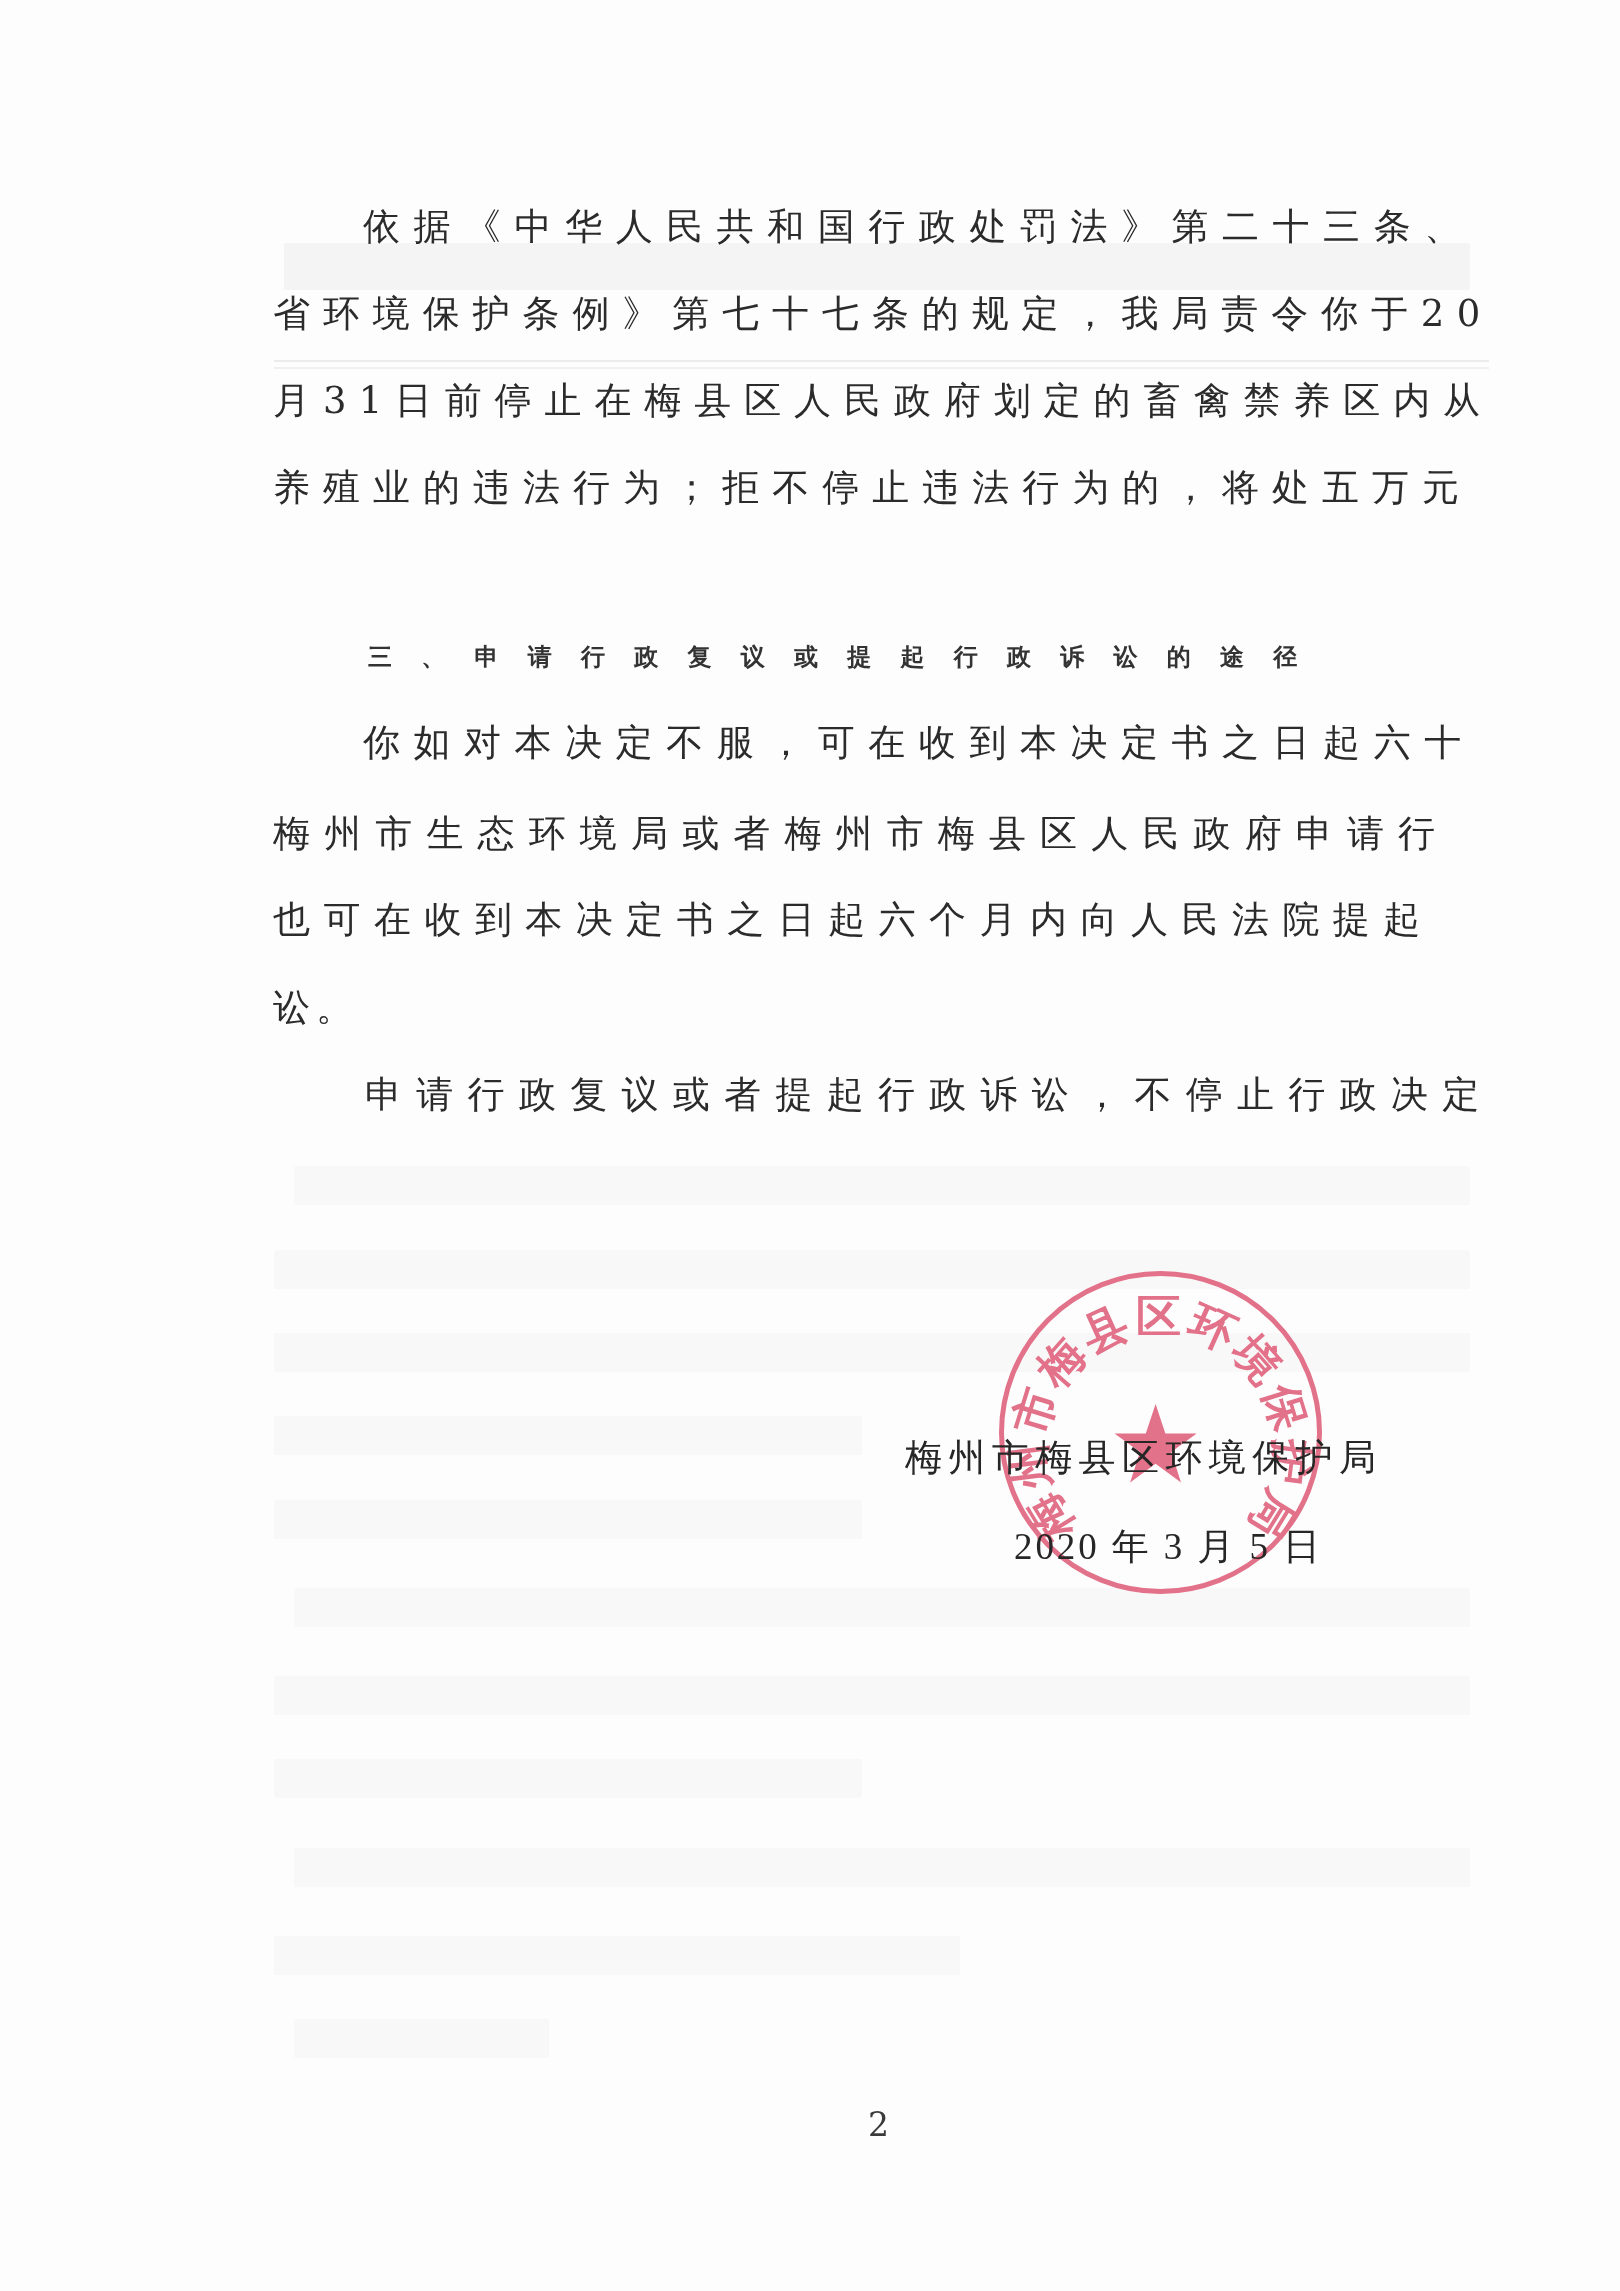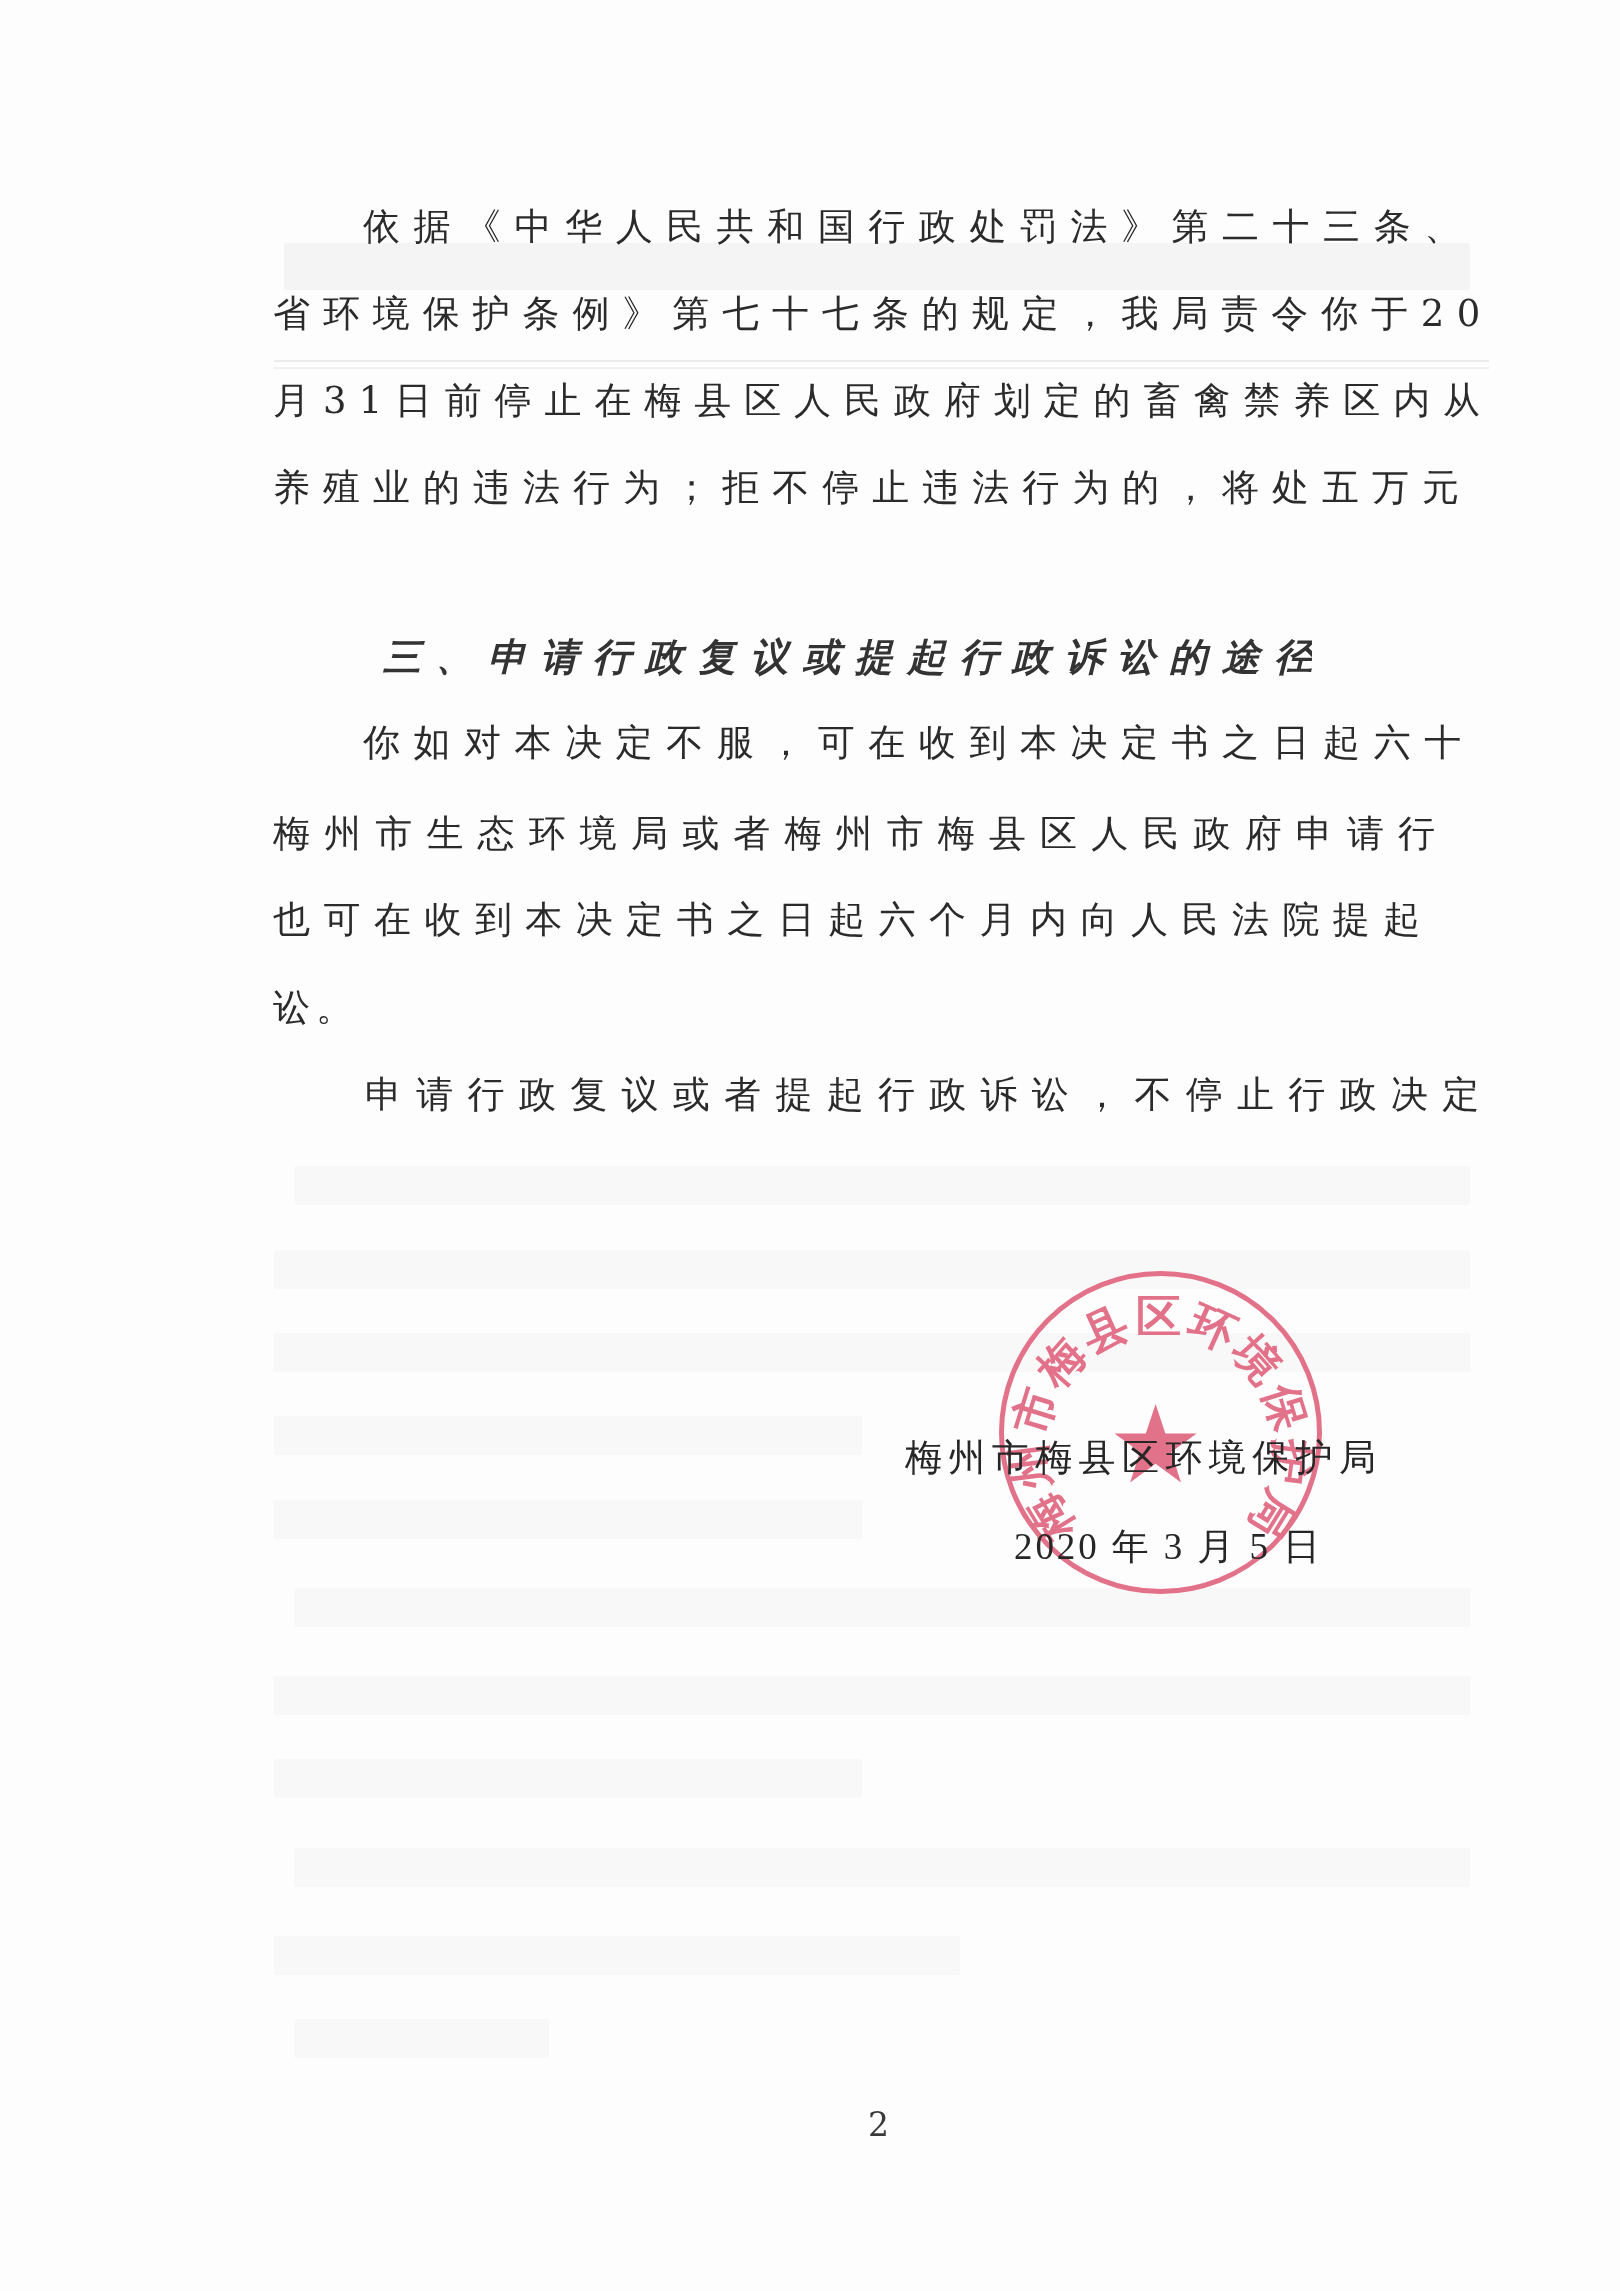--- a/index.html
+++ b/index.html
@@ -70,21 +70,21 @@
   <div class="ghost" style="left:274px;top:1759px;width:588px;height:39px;opacity:0.02;"></div>
   <div class="ghost" style="left:294px;top:1848px;width:1176px;height:39px;opacity:0.02;"></div>
   <div class="ghost" style="left:274px;top:1936px;width:686px;height:39px;opacity:0.02;"></div>
   <div class="ghost" style="left:294px;top:2019px;width:255px;height:39px;opacity:0.02;"></div>
 
   <div class="ln just" style="left: 363px; top: 202px; width: 1098px; word-spacing: 0px;"><span>依</span> <span>据</span> <span>《</span> <span>中</span> <span>华</span> <span>人</span> <span>民</span> <span>共</span> <span>和</span> <span>国</span> <span>行</span> <span>政</span> <span>处</span> <span>罚</span> <span>法</span> <span>》</span> <span>第</span> <span>二</span> <span>十</span> <span>三</span> <span>条</span> <span>、</span>   </div>
   <div class="ln just" style="left: 273px; top: 289px; width: 1207px; word-spacing: 0px;"><span>省</span> <span>环</span> <span>境</span> <span>保</span> <span>护</span> <span>条</span> <span>例</span> <span>》</span> <span>第</span> <span>七</span> <span>十</span> <span>七</span> <span>条</span> <span>的</span> <span>规</span> <span>定</span> <span>，</span> <span>我</span> <span>局</span> <span>责</span> <span>令</span> <span>你</span> <span>于</span> <span> </span> <span>2</span> <span>0</span>   <span> </span>  <span> </span> </div>
   <div class="ln just" style="left: 273px; top: 376px; width: 1207px; word-spacing: 0px;"><span>月</span> <span> </span> <span>3</span> <span>1</span> <span> </span> <span>日</span> <span>前</span> <span>停</span> <span>止</span> <span>在</span> <span>梅</span> <span>县</span> <span>区</span> <span>人</span> <span>民</span> <span>政</span> <span>府</span> <span>划</span> <span>定</span> <span>的</span> <span>畜</span> <span>禽</span> <span>禁</span> <span>养</span> <span>区</span> <span>内</span> <span>从</span>   </div>
   <div class="ln just" style="left: 273px; top: 463px; width: 1186px; word-spacing: 0px;"><span>养</span> <span>殖</span> <span>业</span> <span>的</span> <span>违</span> <span>法</span> <span>行</span> <span>为</span> <span>；</span> <span>拒</span> <span>不</span> <span>停</span> <span>止</span> <span>违</span> <span>法</span> <span>行</span> <span>为</span> <span>的</span> <span>，</span> <span>将</span> <span>处</span> <span>五</span> <span>万</span> <span>元</span>   </div>
 
-  <div class="ln heading just" style="left: 383px; top: 633px; width: 929px; font-size: 38px; word-spacing: 0px; font-style: italic;"><span>三</span> <span>、</span> <span>申</span> <span>请</span> <span>行</span> <span>政</span> <span>复</span> <span>议</span> <span>或</span> <span>提</span> <span>起</span> <span>行</span> <span>政</span> <span>诉</span> <span>讼</span> <span>的</span> <span>途</span> <span>径</span>   </div>
+  <div class="ln heading just" style="left: 368px; top: 633px; width: 929px; font-size: 24px; word-spacing: 0px;"><span>三</span> <span>、</span> <span>申</span> <span>请</span> <span>行</span> <span>政</span> <span>复</span> <span>议</span> <span>或</span> <span>提</span> <span>起</span> <span>行</span> <span>政</span> <span>诉</span> <span>讼</span> <span>的</span> <span>途</span> <span>径</span>   </div>
 
   <div class="ln just" style="left: 363px; top: 718px; width: 1098px; word-spacing: 0px;"><span>你</span> <span>如</span> <span>对</span> <span>本</span> <span>决</span> <span>定</span> <span>不</span> <span>服</span> <span>，</span> <span>可</span> <span>在</span> <span>收</span> <span>到</span> <span>本</span> <span>决</span> <span>定</span> <span>书</span> <span>之</span> <span>日</span> <span>起</span> <span>六</span> <span>十</span>   </div>
   <div class="ln just" style="left: 273px; top: 809px; width: 1162px; word-spacing: 0px;"><span>梅</span> <span>州</span> <span>市</span> <span>生</span> <span>态</span> <span>环</span> <span>境</span> <span>局</span> <span>或</span> <span>者</span> <span>梅</span> <span>州</span> <span>市</span> <span>梅</span> <span>县</span> <span>区</span> <span>人</span> <span>民</span> <span>政</span> <span>府</span> <span>申</span> <span>请</span> <span>行</span>    </div>
   <div class="ln just" style="left: 273px; top: 895px; width: 1147px; word-spacing: 0px;"><span>也</span> <span>可</span> <span>在</span> <span>收</span> <span>到</span> <span>本</span> <span>决</span> <span>定</span> <span>书</span> <span>之</span> <span>日</span> <span>起</span> <span>六</span> <span>个</span> <span>月</span> <span>内</span> <span>向</span> <span>人</span> <span>民</span> <span>法</span> <span>院</span> <span>提</span> <span>起</span>   </div>
   <div class="ln free" style="left:273px;top:983px;">讼。</div>
 
   <div class="ln just" style="left: 365px; top: 1070px; width: 1114px; word-spacing: 0px;"><span>申</span> <span>请</span> <span>行</span> <span>政</span> <span>复</span> <span>议</span> <span>或</span> <span>者</span> <span>提</span> <span>起</span> <span>行</span> <span>政</span> <span>诉</span> <span>讼</span> <span>，</span> <span>不</span> <span>停</span> <span>止</span> <span>行</span> <span>政</span> <span>决</span> <span>定</span>    </div>
 
   <div class="stamp">
     <svg width="323" height="323" viewBox="0 0 330 330">

